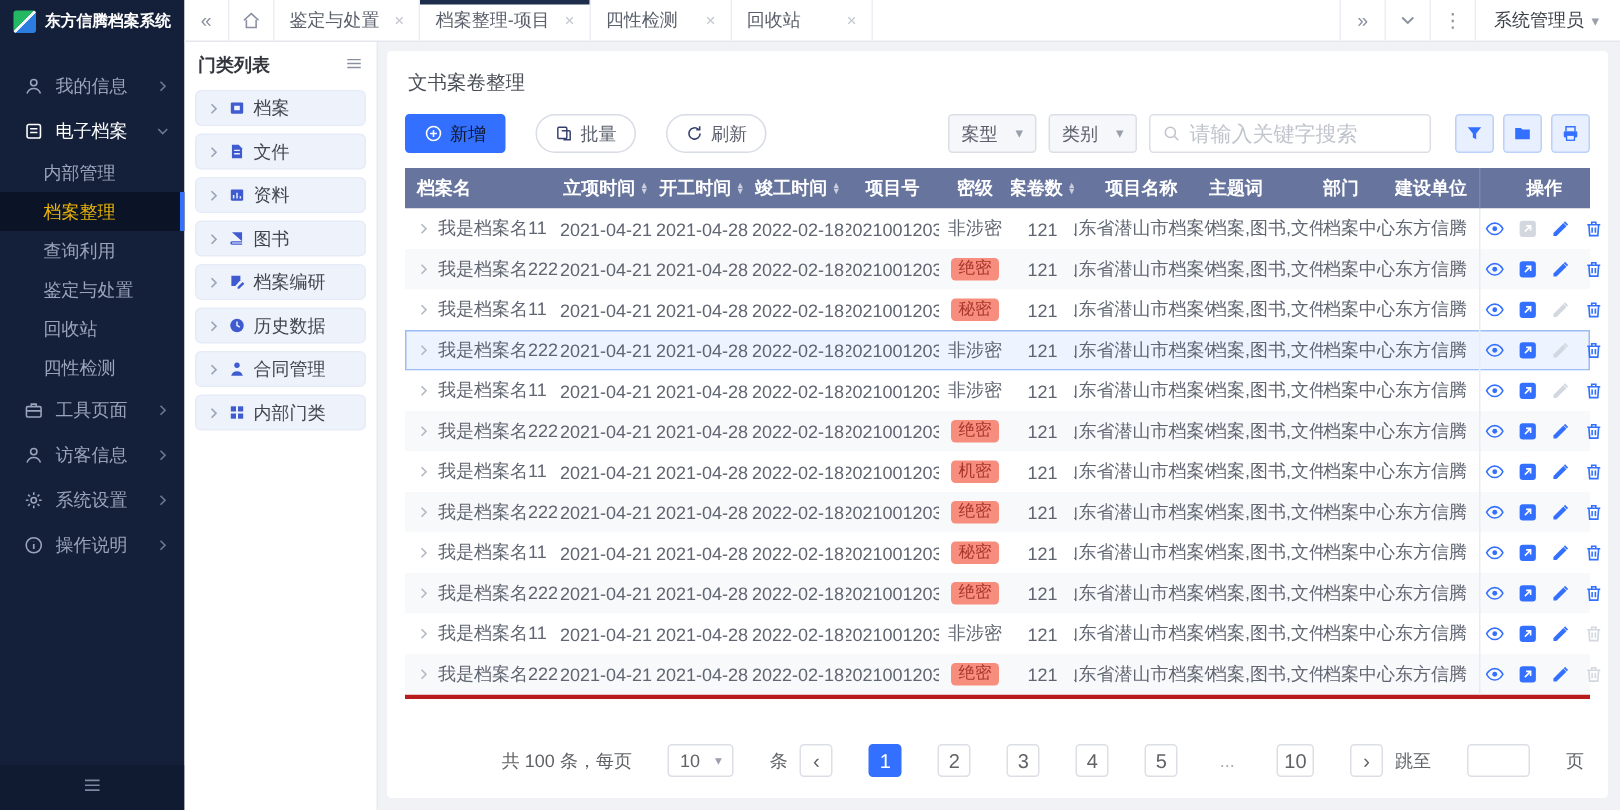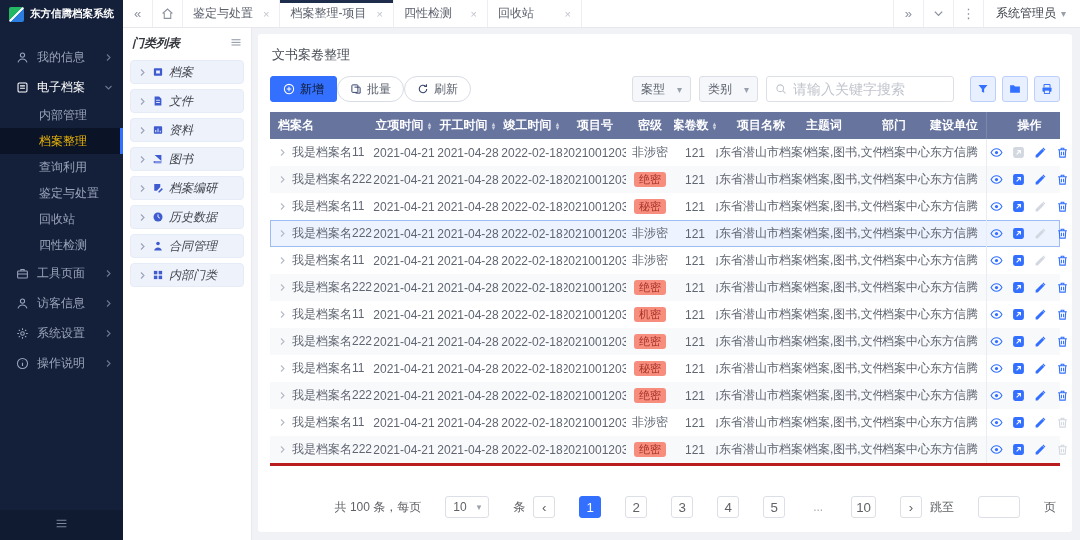--- a/index.html
+++ b/index.html
@@ -12,21 +12,21 @@
   .logo { height:28px; display:flex; align-items:center; gap:6px; padding-left:9px; flex:none; }
   .logo-mark { width:15px; height:15px; border-radius:2px; flex:none;
     background:linear-gradient(135deg,#25b864 46%,#f2f6fb 46%,#f2f6fb 54%,#2b7de0 54%); }
   .logo-text { color:#fff; font-size:10.5px; font-weight:bold; white-space:nowrap; }
   .menu { flex:1; padding-top:14px; overflow:hidden; }
   .menu-item { height:30px; display:flex; align-items:center; gap:8px; padding:0 10px 0 15px; color:#9aa4ba; cursor:pointer; }
   .menu-item.open { color:#fff; }
   .menu-item .mi-ic { display:flex; width:14px; justify-content:center; flex:none; }
   .menu-item .mi-label { flex:1; white-space:nowrap; overflow:hidden; }
   .menu-item .mi-chev { color:#6b7690; display:flex; }
-  .submenu-item { height:26px; line-height:26px; padding-left:39px; color:#9aa4ba; position:relative; cursor:pointer; white-space:nowrap; }
+  .submenu-item { height:26px; line-height:26px; padding-left:29px; color:#9aa4ba; position:relative; cursor:pointer; white-space:nowrap; }
   .submenu-item.active { background:#0a1426; color:#eab308; }
   .submenu-item.active::after { content:''; position:absolute; right:0; top:0; width:3px; height:100%; background:#3370ff; }
   .sidebar-footer { height:30px; background:#101b31; display:flex; align-items:center; justify-content:center; color:#7c87a0; flex:none; }
 
   
   .right { flex:1; display:flex; flex-direction:column; min-width:0; }
 
   
   .topbar { height:28px; background:#fff; border-bottom:1px solid #e6e8ee; display:flex; align-items:stretch; flex:none; }
   .tb-btn { width:30px; display:flex; align-items:center; justify-content:center; color:#8b90a0; border-right:1px solid #eceef3; cursor:pointer; font-size:13px; flex:none; }
@@ -34,35 +34,35 @@
   .tabs { display:flex; align-items:stretch; }
   .tab { position:relative; min-width:94px; padding:0 10px; display:flex; align-items:center; justify-content:space-between; gap:10px; border-right:1px solid #eceef3; color:#5a5f6b; cursor:pointer; white-space:nowrap; }
   .tab.active::before { content:''; position:absolute; left:0; top:0; right:0; height:3px; background:#1f2d4d; }
   .tab .tab-x { color:#c0c4cc; font-size:11px; }
   .tb-right { margin-left:auto; display:flex; align-items:stretch; }
   .user { display:flex; align-items:center; gap:5px; padding:0 14px 0 12px; color:#3b3f47; border-left:1px solid #eceef3; cursor:pointer; white-space:nowrap; }
   .user .caret { color:#9aa0ab; font-size:10px; }
 
   
   .workspace { flex:1; display:flex; min-height:0; }
-  .tree-panel { width:129px; background:#fff; border-right:1px solid #e8eaef; flex:none; display:flex; flex-direction:column;font-style:italic; }
+  .tree-panel { width:129px; background:#fff; border-right:1px solid #e8eaef; flex:none; display:flex; flex-direction:column; }
   .tree-header { height:30px; display:flex; align-items:center; justify-content:space-between; padding:0 9px; color:#33363c; font-weight:bold; flex:none; }
   .tree-header .th-ic { color:#8b90a0; cursor:pointer; }
   .tree-items { padding:2px 7px; }
   .tree-item { height:24px; margin-bottom:5px; background:#eef2fa; border:1px solid #e6ecf7; border-radius:4px; display:flex; align-items:center; gap:5px; padding:0 7px; color:#41454e; cursor:pointer; white-space:nowrap; overflow:hidden; }
   .tree-item .ti-arrow { color:#9aa4b8; display:flex; flex:none; }
   .tree-item .ti-ic { color:#3f5bd0; display:flex; flex:none; }
 
   
   .main { flex:1; background:#f0f2f5; padding:6px 8px 8px 6px; min-width:0; display:flex; }
   .card { background:#fff; border-radius:3px; flex:1; padding:10px 12px 10px 12px; display:flex; flex-direction:column; min-width:0; }
   .card-title { font-size:13px; font-weight:normal; color:#4a4f57; margin:2px 0 12px 2px; }
   .toolbar { display:flex; align-items:center; margin-bottom:10px; flex:none; }
   .btn { height:26px; display:inline-flex; align-items:center; gap:5px; padding:0 12px; border-radius:3px; background:#fff; border:1px solid #d8dce5; color:#5a5f6b; cursor:pointer; font-size:12px; white-space:nowrap; }
-  .btn + .btn { margin-left:0;border-radius:13px; }
+  .btn + .btn { margin-left:20px;border-radius:13px; }
   .btn.primary { background:#3370ff; border-color:#3370ff; color:#0f172a; }
   .btn .b-ic { display:flex; color:#33406b; }
   .btn.primary .b-ic { color:#fff; }
   .spacer { flex:1; }
   .select { height:26px; background:#f5f7fa; border:1px solid #dcdfe6; border-radius:3px; display:flex; align-items:center; gap:12px; padding:0 8px; color:#5a5f6b; margin-right:8px; cursor:pointer; white-space:nowrap; }
   .select .caret { color:#9aa0ab; font-size:10px; }
   .search { height:26px; width:188px; background:#fff; border:1px solid #dcdfe6; border-radius:3px; display:flex; align-items:center; gap:6px; padding:0 8px; margin-right:10px; }
   .search .s-ic { color:#c0c4cc; display:flex; flex:none; }
   .search input { border:none; outline:none; flex:1; min-width:0; font-size:14px; color:#5f6571; font-family:"Liberation Sans",sans-serif; }
   .search input::placeholder { color:#c0c4cc; }

